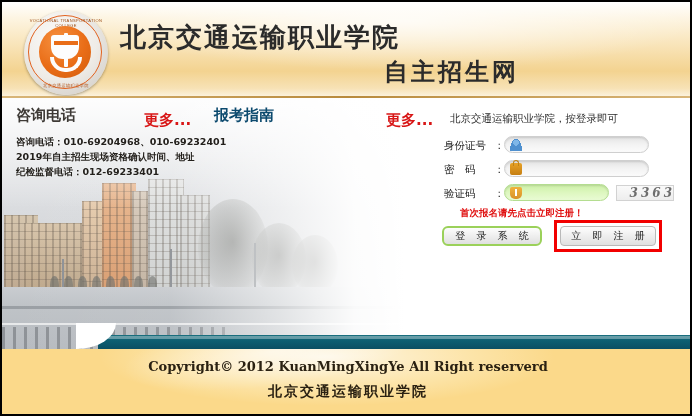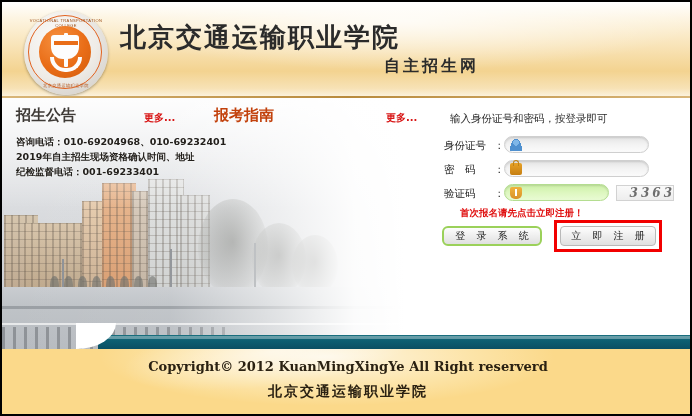--- a/index.html
+++ b/index.html
@@ -123,21 +123,21 @@
     font-size: 26px;
     font-weight: bold;
     color: #2b2b2b;
     letter-spacing: 2px;
     white-space: nowrap;
   }
   .title-sub {
     position: absolute;
     left: 382px; top: 54px;
     font-family: "DejaVu Serif", "Liberation Serif", serif;
-    font-size: 16px;
+    font-size: 24px;
     font-weight: bold;
     color: #2b2b2b;
     letter-spacing: 3px;
     white-space: nowrap;
   }
   .header-rule {
     position: absolute;
     left: 0; top: 94px;
     width: 692px; height: 2px;
     background: linear-gradient(90deg, #d9b679, #b98b3d, #d9b679);
@@ -271,26 +271,26 @@
   }
   .panel-title {
     position: absolute;
     top: 0; left: 0;
     font-family: "DejaVu Sans", sans-serif;
     font-size: 15px;
     font-weight: bold;
     white-space: nowrap;
   }
   .panel-title.dark { color: #3e3a36; }
-  .panel-title.blue { color: #c2410c; }
+  .panel-title.blue { color: #0c4a6e; }
   .more-link {
     position: absolute;
     top: 5px;
     font-family: "DejaVu Sans", sans-serif;
-    font-size: 10px;
+    font-size: 15px;
     font-weight: bold;
     color: #d81616;
     white-space: nowrap;
     cursor: pointer;
     text-decoration: none;
   }
 
   
   #panel-left  { left: 14px; top: 8px; width: 186px; }
   .ann-list {
@@ -598,38 +598,38 @@
       <div class="fence"></div>
       <div class="photo-fade-top"></div>
       <div class="photo-fade"></div>
     </div>
 
     <div class="teal-band"></div>
     <div class="teal-hi"></div>
     <div class="teal-curve"></div>
 
     <div class="panel-head" id="panel-left">
-      <div class="panel-title dark">招生公告</div>
+      <div class="panel-title dark">咨询电话</div>
       <a class="more-link" style="left:128px;">更多...</a>
     </div>
     <div class="ann-list">
       <div class="ann-item">咨询电话：010-69204968、010-69232401</div>
       <div class="ann-item">2019年自主招生现场资格确认时间、地址</div>
-      <div class="ann-item">纪检监督电话：001-69233401</div>
+      <div class="ann-item">纪检监督电话：012-69233401</div>
     </div>
 
     <div class="panel-head" id="panel-mid">
       <div class="panel-title blue">报考指南</div>
       <a class="more-link" style="left:172px;">更多...</a>
     </div>
     <div class="guide-list">
     </div>
 
     <div class="login">
-      <div class="login-hint">输入身份证号和密码，按登录即可</div>
+      <div class="login-hint">北京交通运输职业学院，按登录即可</div>
 
       <div class="frow r1">
         <div class="flabel">身份证号</div>
         <div class="fcolon">：</div>
         <div class="fbox">
           <div class="fico ico-user"></div>
         </div>
       </div>
 
       <div class="frow r2">

